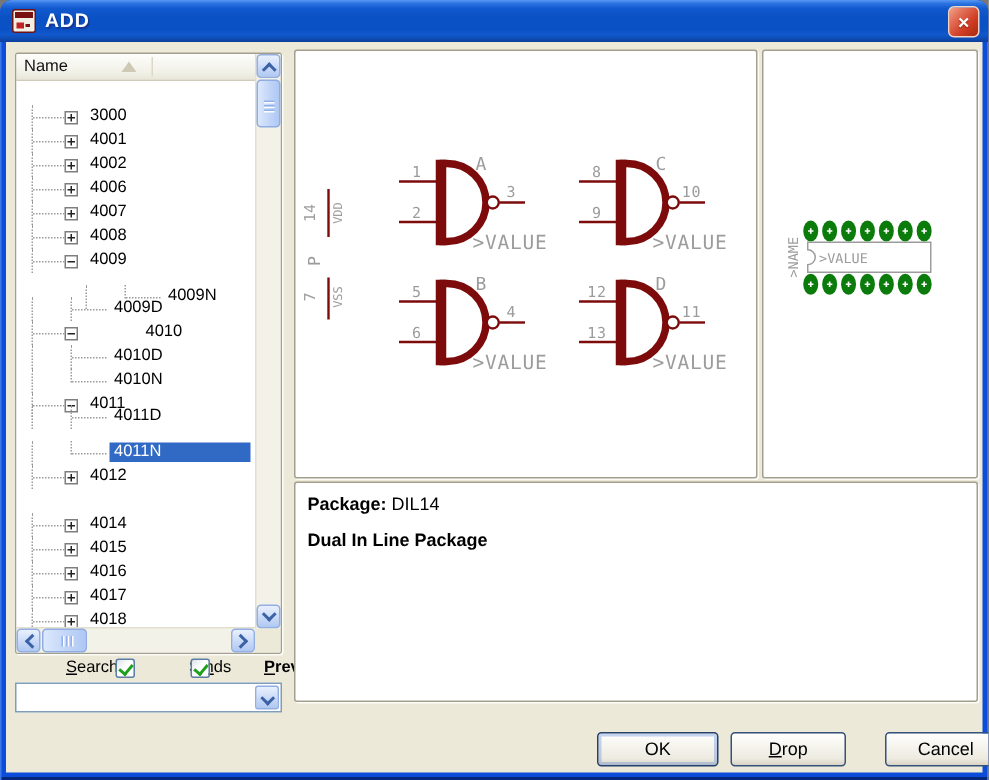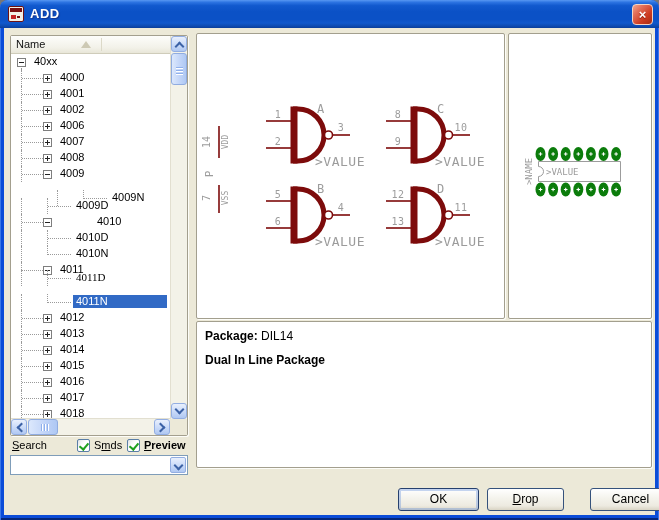--- a/index.html
+++ b/index.html
@@ -44,21 +44,21 @@
   .chev.up{left:4px;top:6px;transform:rotate(45deg);}
   .chev.down{left:4px;top:2px;transform:rotate(225deg);}
   .chev.left{left:6px;top:4px;transform:rotate(-45deg);}
   .chev.right{left:2px;top:4px;transform:rotate(135deg);}
   .grip-v{position:absolute;left:4px;width:7px;height:1px;background:#8FB0EC;box-shadow:0 1px 0 #fff;}
   .grip-h{position:absolute;top:4px;width:1px;height:7px;background:#8FB0EC;box-shadow:1px 0 0 #fff;}
   .sb-corner{position:absolute;right:0;bottom:0;width:17px;height:16px;background:#ECE9D8;}
   
   .search-row{position:absolute;left:6px;top:410px;width:178px;height:16px;font-size:11px;color:#000;}
   .search-row u{text-decoration:underline;}
-  .slabel{position:absolute;top:1px;}
+  .slabel{position:absolute;top:1px;margin-left:32px;}
   .cb{position:absolute;top:1px;width:13px;height:13px;background:linear-gradient(135deg,#DFE2E6,#FFFFFF 45%);border:1px solid #5A7EA6;border-radius:2px;box-sizing:border-box;cursor:pointer;}
   .cb .mark{position:absolute;left:3px;top:1px;width:4px;height:7px;border-right:2px solid #1FA11F;border-bottom:2px solid #1FA11F;transform:rotate(40deg);}
   .combo{position:absolute;left:6px;top:427px;width:178px;height:20px;background:#fff;border:1px solid #7F9DB9;box-sizing:border-box;}
   .combo .val{position:absolute;left:3px;top:3px;font-size:11px;color:#000;}
   .combo .drop{position:absolute;right:1px;top:1px;bottom:1px;width:16px;background:linear-gradient(180deg,#E9F0FD,#C9DAF8 55%,#B0C8F2);border:1px solid #93AEE2;border-radius:2px;box-sizing:border-box;cursor:pointer;}
   
   .schem-panel{left:192px;top:5px;width:309px;height:286px;}
   .pkg-panel{left:504px;top:5px;width:144px;height:286px;}
   .desc-panel{left:192px;top:293px;width:456px;height:147px;padding:7px 8px;font-size:12px;color:#000;}
   .desc-line{margin-bottom:10px;}
@@ -95,35 +95,28 @@
 
   <div class="client">
 
     <div class="panel tree-panel">
       <div class="tree-header">
         <span class="txt">Name</span>
         <span class="sort-tri"></span>
         <span class="hdr-div"></span>
       </div>
       <div class="tree-list" id="tree-list">
-          <div class="trow" style="top: 0px;">
-            <div class="dotv" style="left: 10px; top: 14px; height: 2px;"></div>
-            <div class="exp" style="left: 6px;">
-              <div class="h"></div>
-            </div>
-            <span class="tlabel" style="left: 20px;">40xx</span>
-          </div>
           <div class="trow" style="top: 16px;">
             <div class="dotv" style="left: 10px; top: 0px; height: 16px;"></div>
             <div class="doth" style="left: 11px; width: 21px;"></div>
             <div class="exp" style="left: 32px;">
               <div class="h"></div>
               <div class="v"></div>
             </div>
-            <span class="tlabel" style="left: 46px;">4000</span>
+            <span class="tlabel" style="left: 46px;">3000</span>
           </div>
           <div class="trow" style="top: 32px;">
             <div class="dotv" style="left: 10px; top: 0px; height: 16px;"></div>
             <div class="doth" style="left: 11px; width: 21px;"></div>
             <div class="exp" style="left: 32px;">
               <div class="h"></div>
               <div class="v"></div>
             </div>
             <span class="tlabel" style="left: 46px;">4001</span>
           </div>
@@ -204,49 +197,40 @@
             <span class="tlabel" style="left: 62px;">4010N</span>
           </div>
           <div class="trow" style="top: 208px;">
             <div class="dotv" style="left: 10px; top: 0px; height: 16px;"></div>
             <div class="doth" style="left: 11px; width: 21px;"></div>
             <div class="exp" style="left: 32px;">
               <div class="h"></div>
             </div>
             <span class="tlabel" style="left: 46px;">4011</span>
           </div>
-          <div class="trow" style="top: 216px; font-family: Liberation Serif, serif;">
+          <div class="trow" style="top: 216px;">
             <div class="dotv" style="left: 10px; top: 0px; height: 16px;"></div>
             <div class="dotv" style="left: 36px; top: 0px; height: 16px;"></div>
             <div class="doth" style="left: 37px; width: 23px;"></div>
             <span class="tlabel" style="left: 62px;">4011D</span>
           </div>
           <div class="trow" style="top: 240px;">
             <div class="dotv" style="left: 10px; top: 0px; height: 16px;"></div>
             <div class="dotv" style="left: 36px; top: 0px; height: 9px;"></div>
             <div class="doth" style="left: 37px; width: 23px;"></div>
             <span class="tlabel sel" style="left: 62px;">4011N</span>
           </div>
           <div class="trow" style="top: 256px;">
             <div class="dotv" style="left: 10px; top: 0px; height: 16px;"></div>
             <div class="doth" style="left: 11px; width: 21px;"></div>
             <div class="exp" style="left: 32px;">
               <div class="h"></div>
               <div class="v"></div>
             </div>
             <span class="tlabel" style="left: 46px; text-align: center;">4012</span>
-          </div>
-          <div class="trow" style="top: 272px;">
-            <div class="dotv" style="left: 10px; top: 0px; height: 16px;"></div>
-            <div class="doth" style="left: 11px; width: 21px;"></div>
-            <div class="exp" style="left: 32px;">
-              <div class="h"></div>
-              <div class="v"></div>
-            </div>
-            <span class="tlabel" style="left: 46px;">4013</span>
           </div>
           <div class="trow" style="top: 288px; text-align: center;">
             <div class="dotv" style="left: 10px; top: 0px; height: 16px;"></div>
             <div class="doth" style="left: 11px; width: 21px;"></div>
             <div class="exp" style="left: 32px;">
               <div class="h"></div>
               <div class="v"></div>
             </div>
             <span class="tlabel" style="left: 46px;">4014</span>
           </div>

